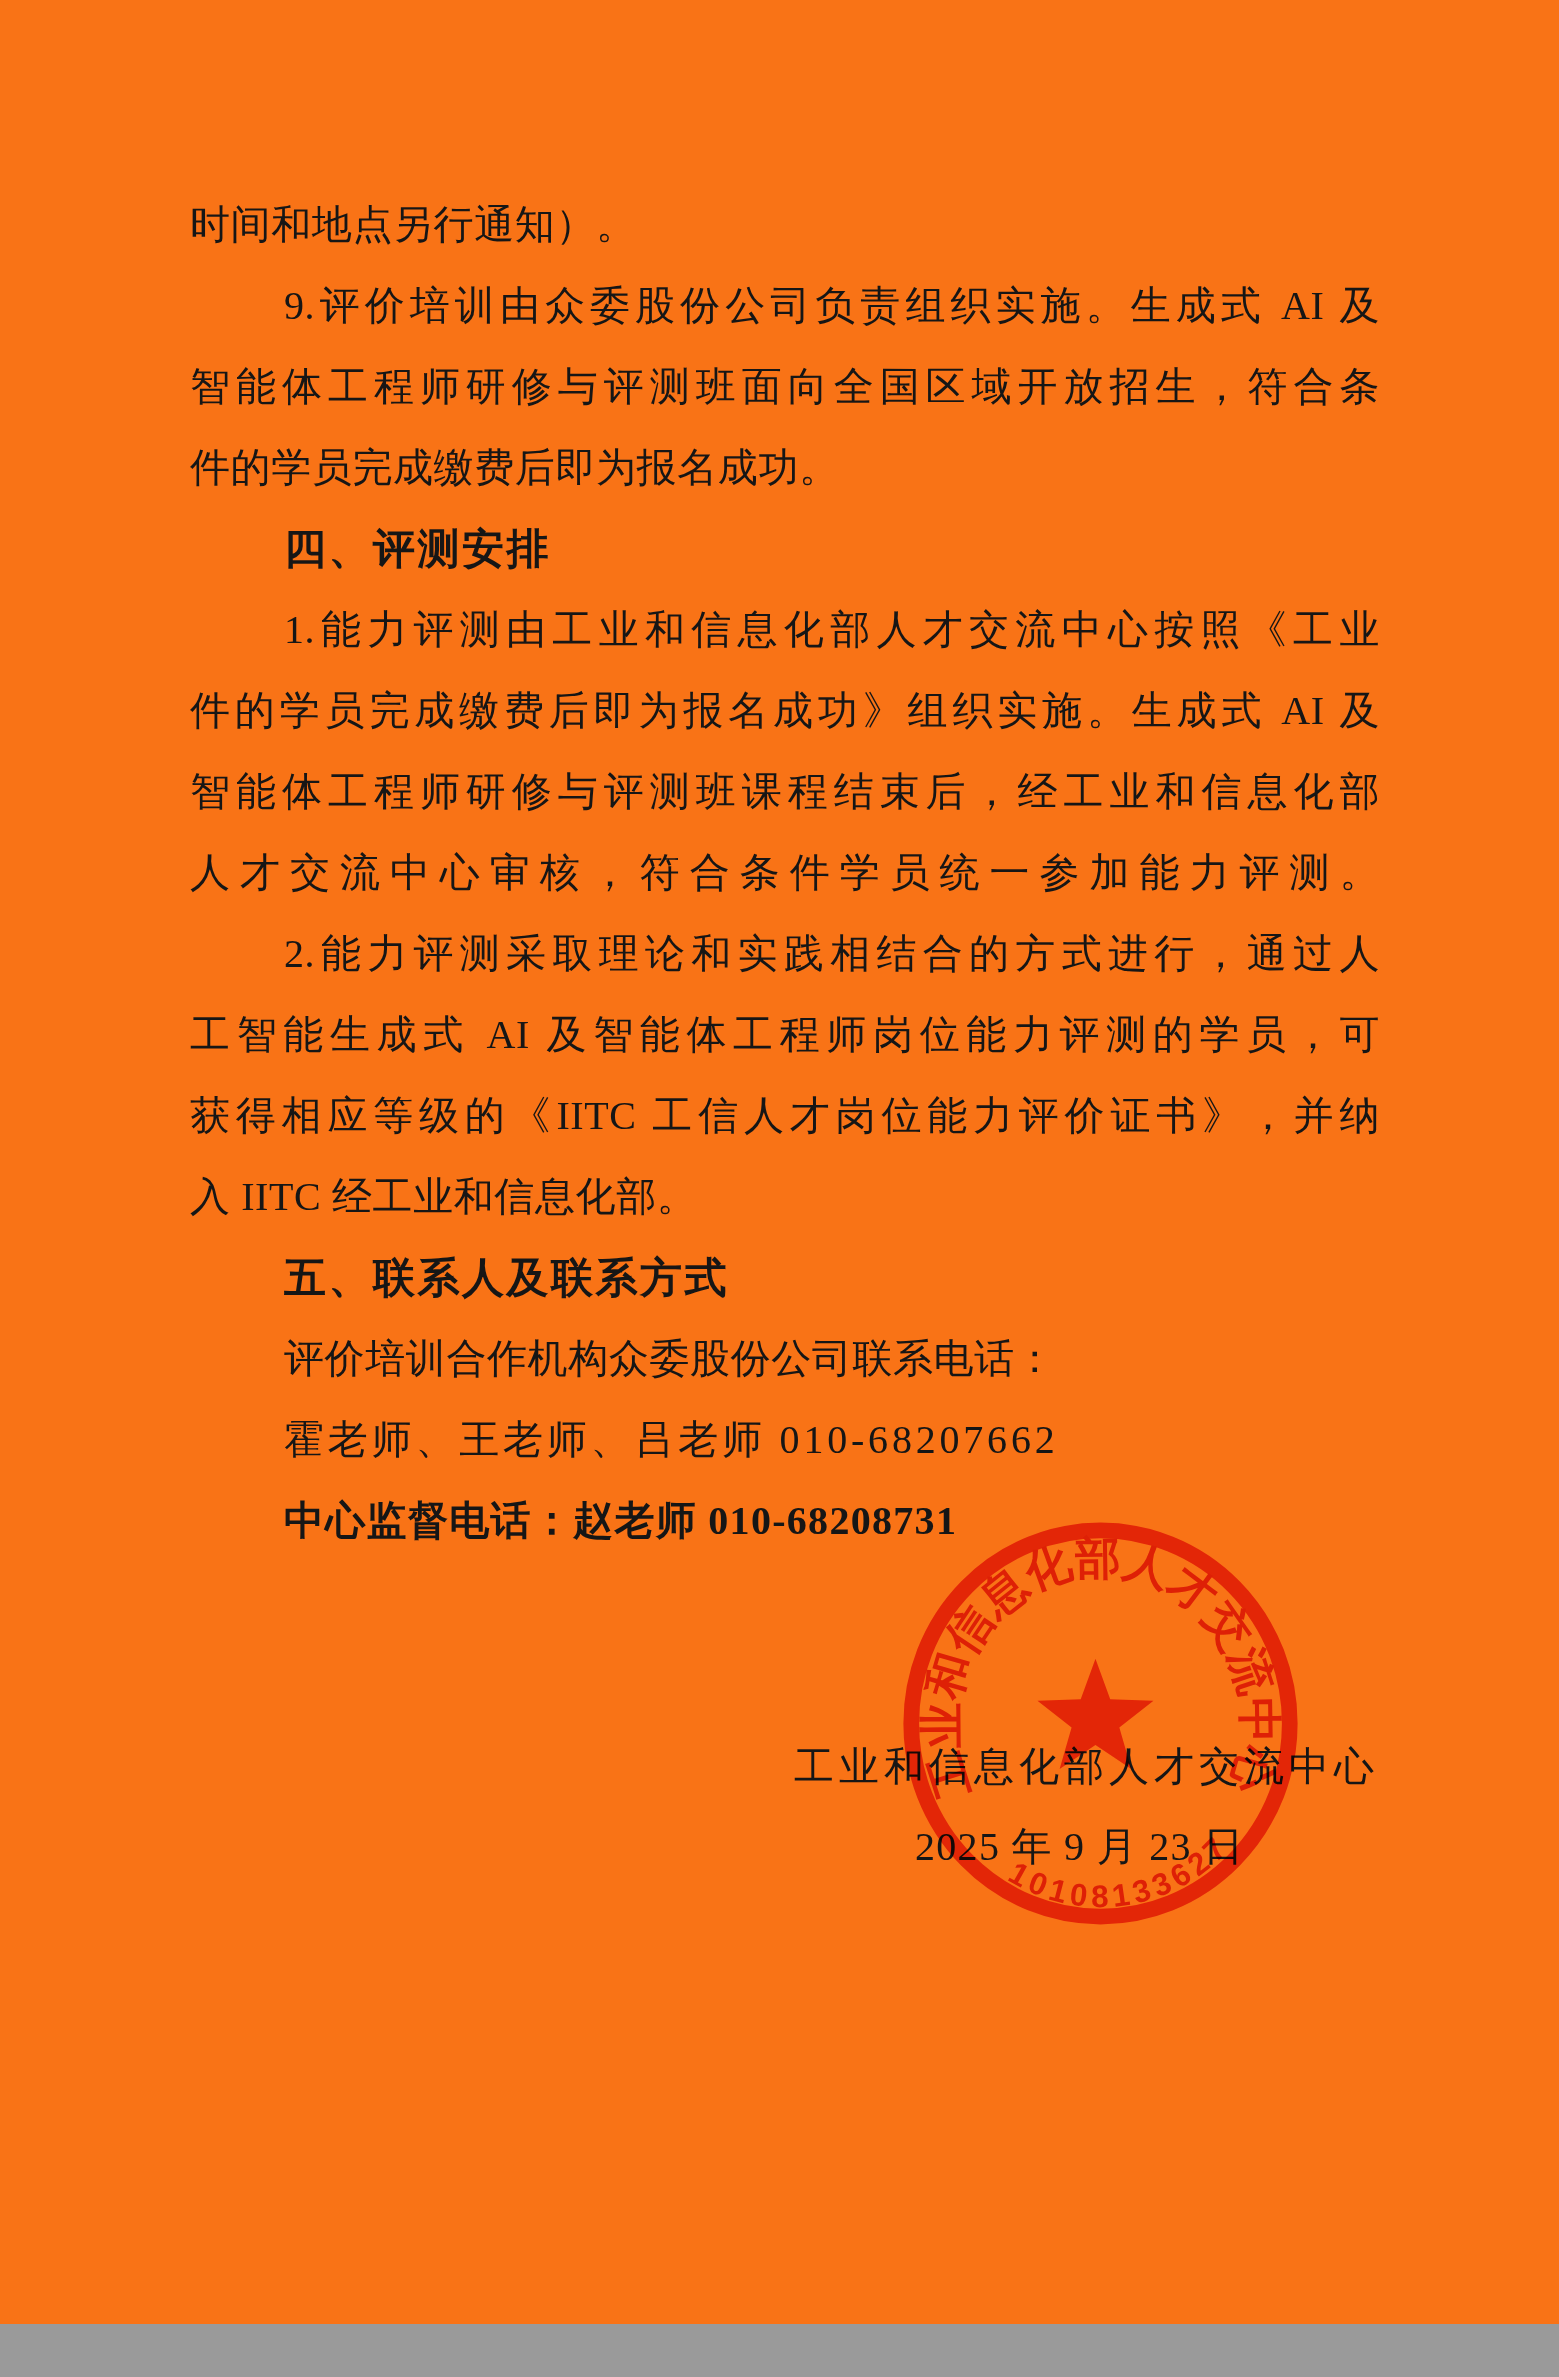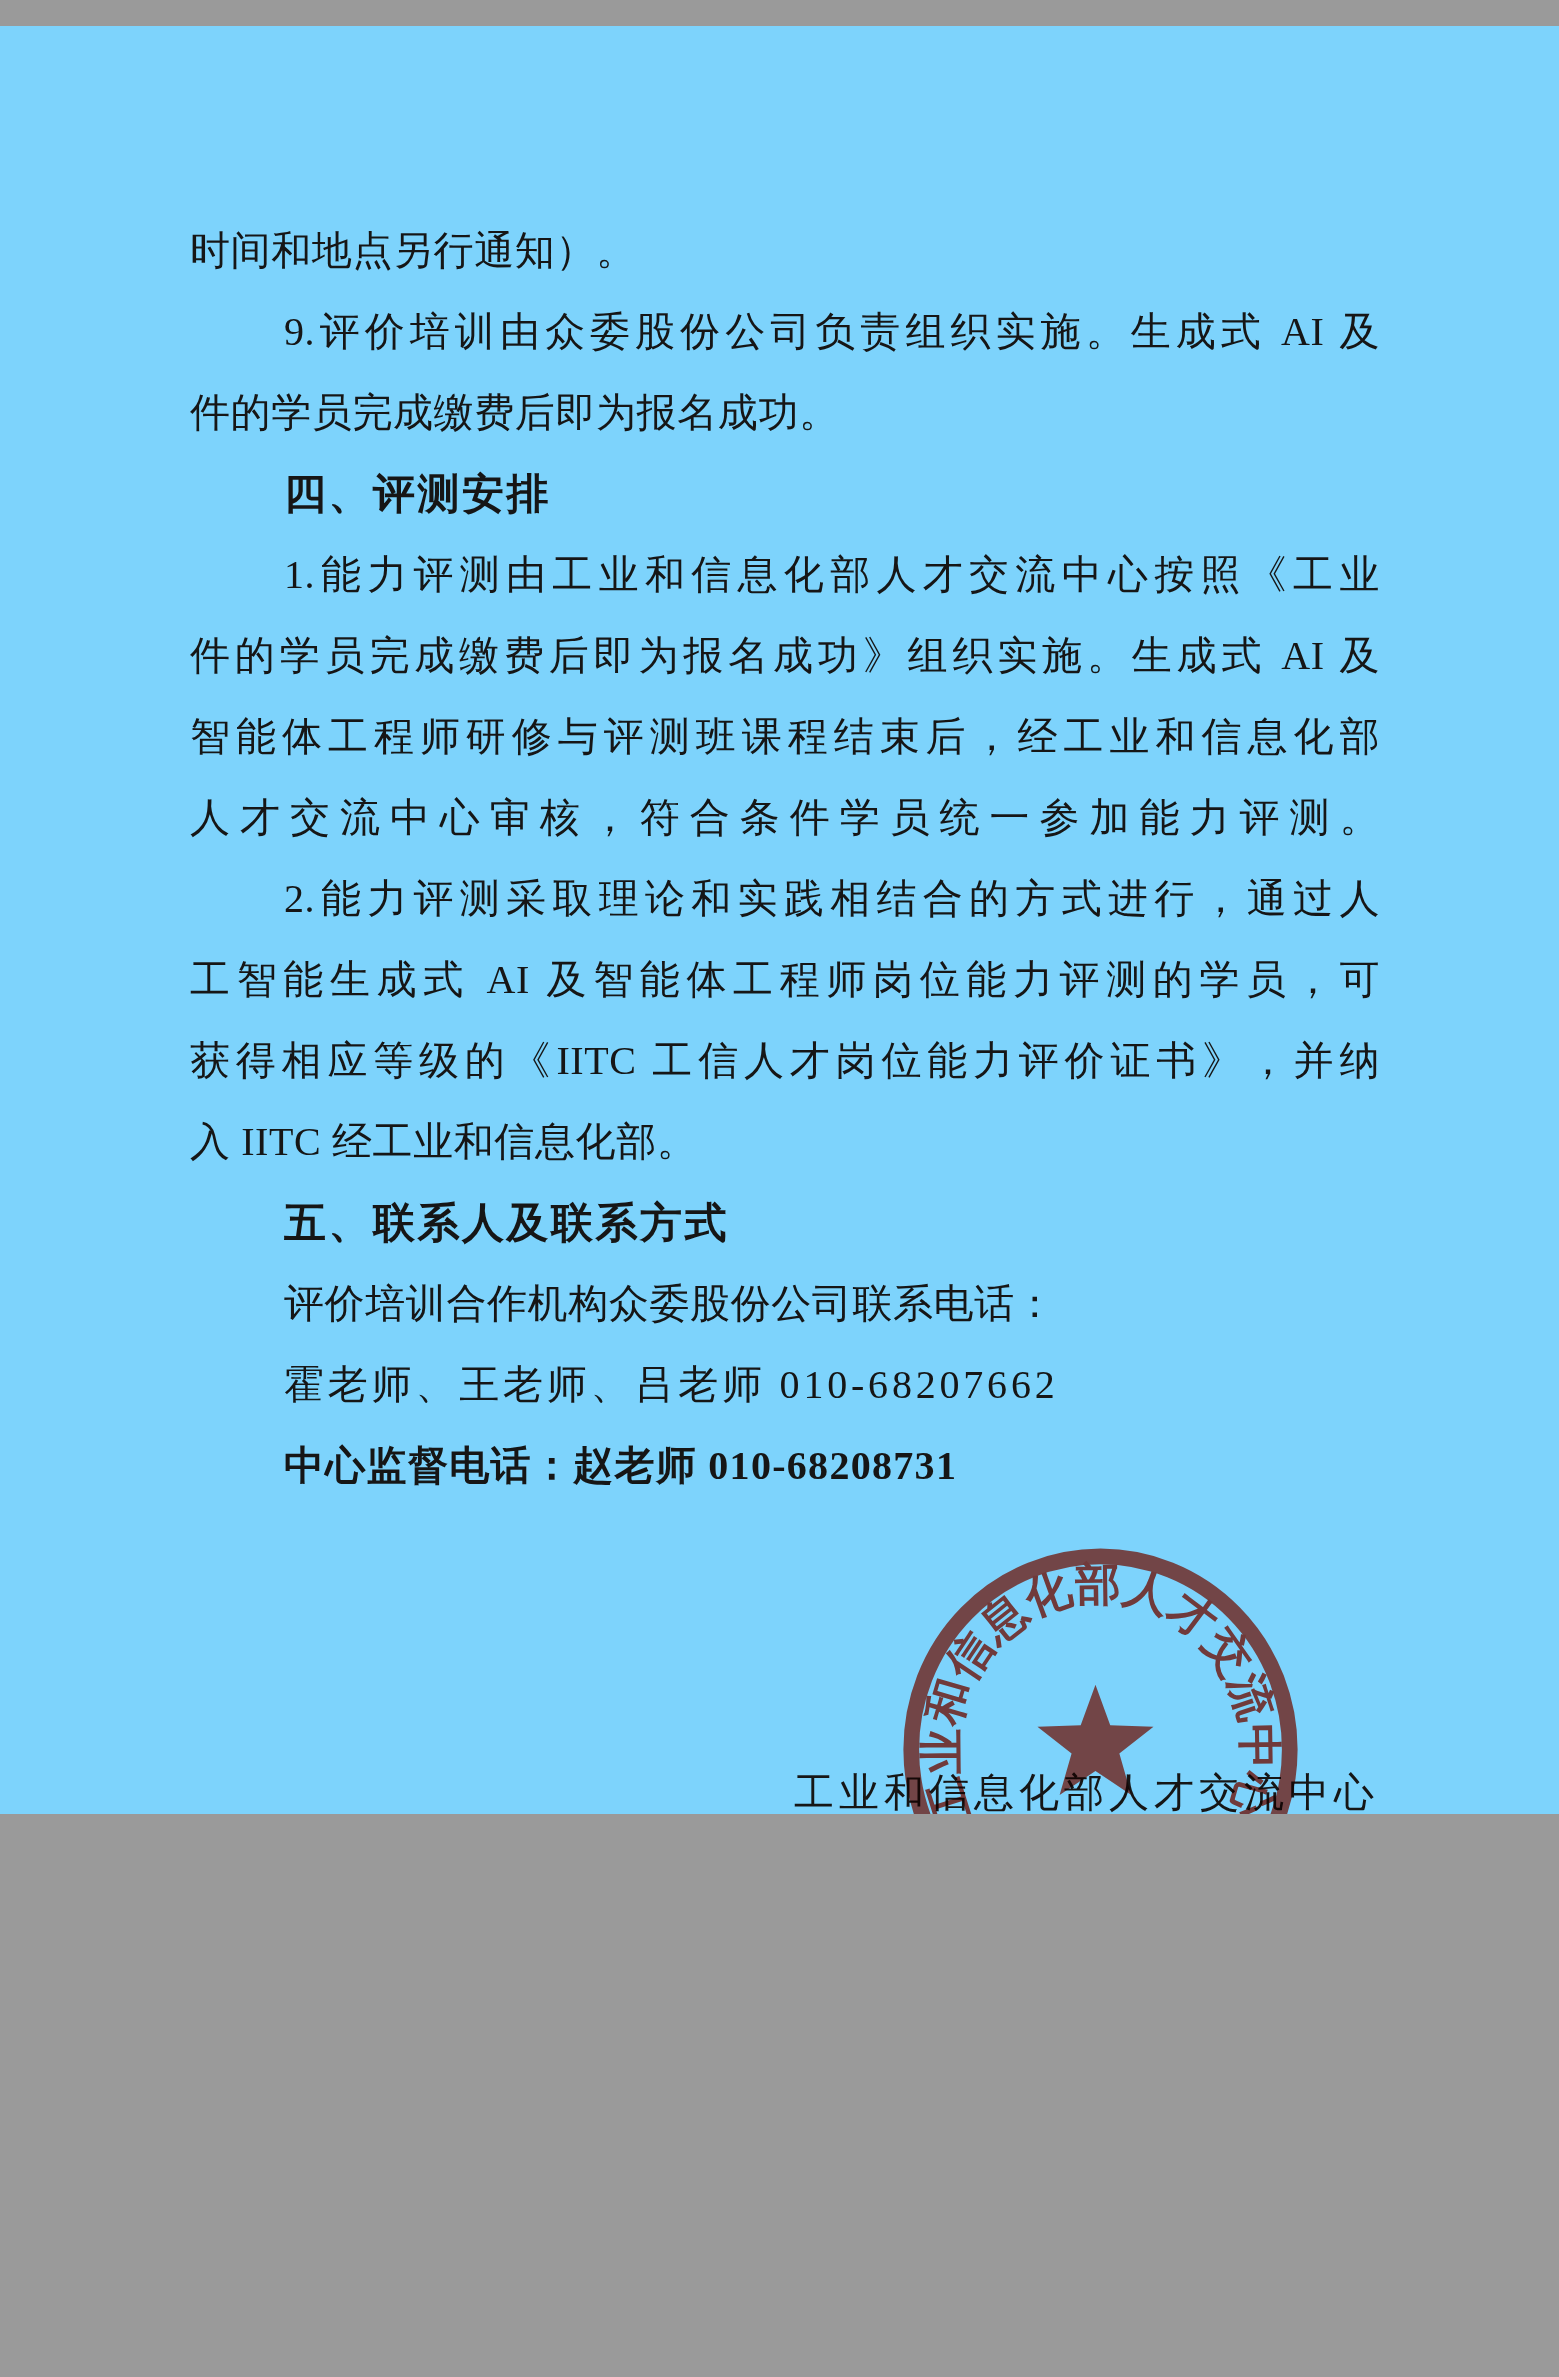--- a/index.html
+++ b/index.html
@@ -1,24 +1,23 @@
 <!DOCTYPE html>
 <html style="font-size:10px"><head>
 <meta charset="utf-8">
 <style>
   html, body { margin: 0; padding: 0; background: #9a9a9a; }
   .page {
     position: relative;
     width: 1560px;
-    height: 1788px;
-    background: #7dd3fc;
+    height: 2324px;
+    background: #f97316;
     overflow: hidden;
     font-family: "Liberation Serif", "DejaVu Serif", serif;
     color: #161616;
-    margin-top: 26px;
   }
   
   .body-lines {
     position: absolute;
     left: 190px;
     top: 184px;
     width: 1190px;
   }
   .line {
     height: 81px;
@@ -86,20 +85,21 @@
   }
 </style>
 </head>
 <body>
 
 <div class="page">
 
   <div class="body-lines">
       <div class="line">时间和地点另行通知）。</div>
       <div class="line indent fill">9.评价培训由众委股份公司负责组织实施。生成式 AI 及</div>
+      <div class="line fill">智能体工程师研修与评测班面向全国区域开放招生，符合条</div>
       <div class="line">件的学员完成缴费后即为报名成功。</div>
       <div class="line heading indent">四、评测安排</div>
       <div class="line indent fill">1.能力评测由工业和信息化部人才交流中心按照《工业</div>
       <div class="line fill">件的学员完成缴费后即为报名成功》组织实施。生成式 AI 及</div>
       <div class="line fill">智能体工程师研修与评测班课程结束后，经工业和信息化部</div>
       <div class="line fill">人才交流中心审核，符合条件学员统一参加能力评测。</div>
       <div class="line indent fill">2.能力评测采取理论和实践相结合的方式进行，通过人</div>
       <div class="line fill">工智能生成式 AI 及智能体工程师岗位能力评测的学员，可</div>
       <div class="line fill">获得相应等级的《IITC 工信人才岗位能力评价证书》，并纳</div>
       <div class="line">入 IITC 经工业和信息化部。</div>

